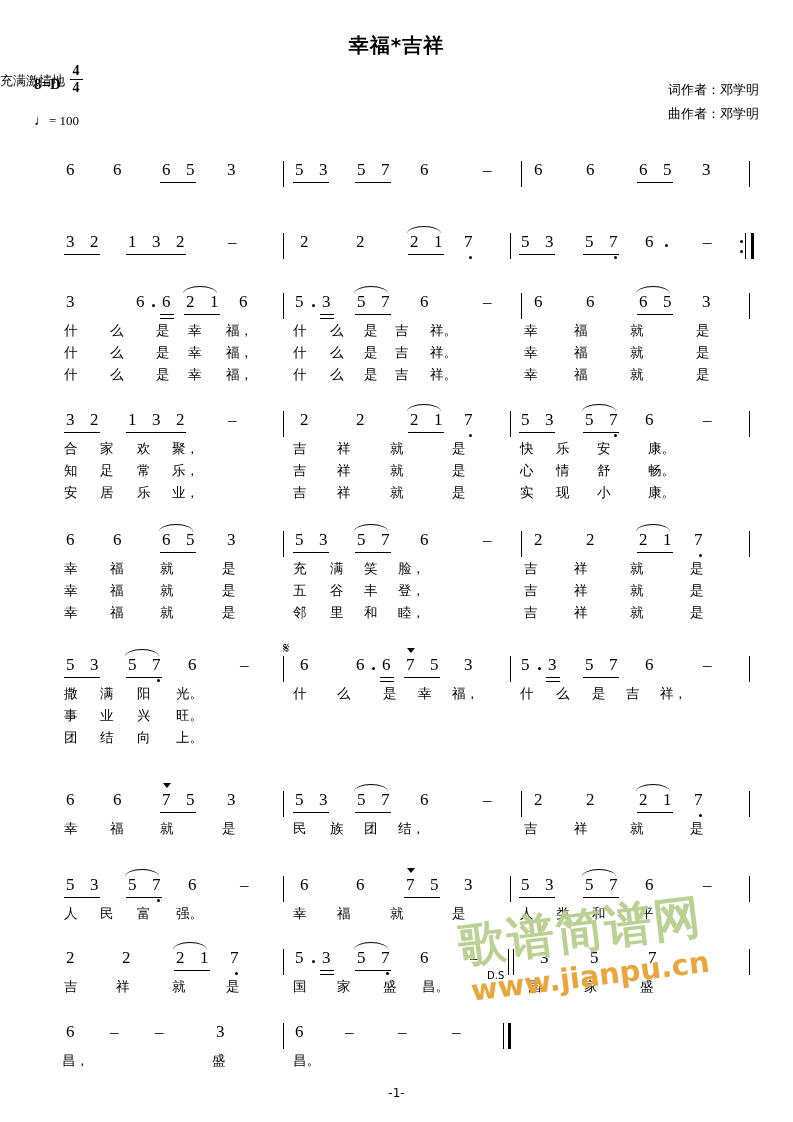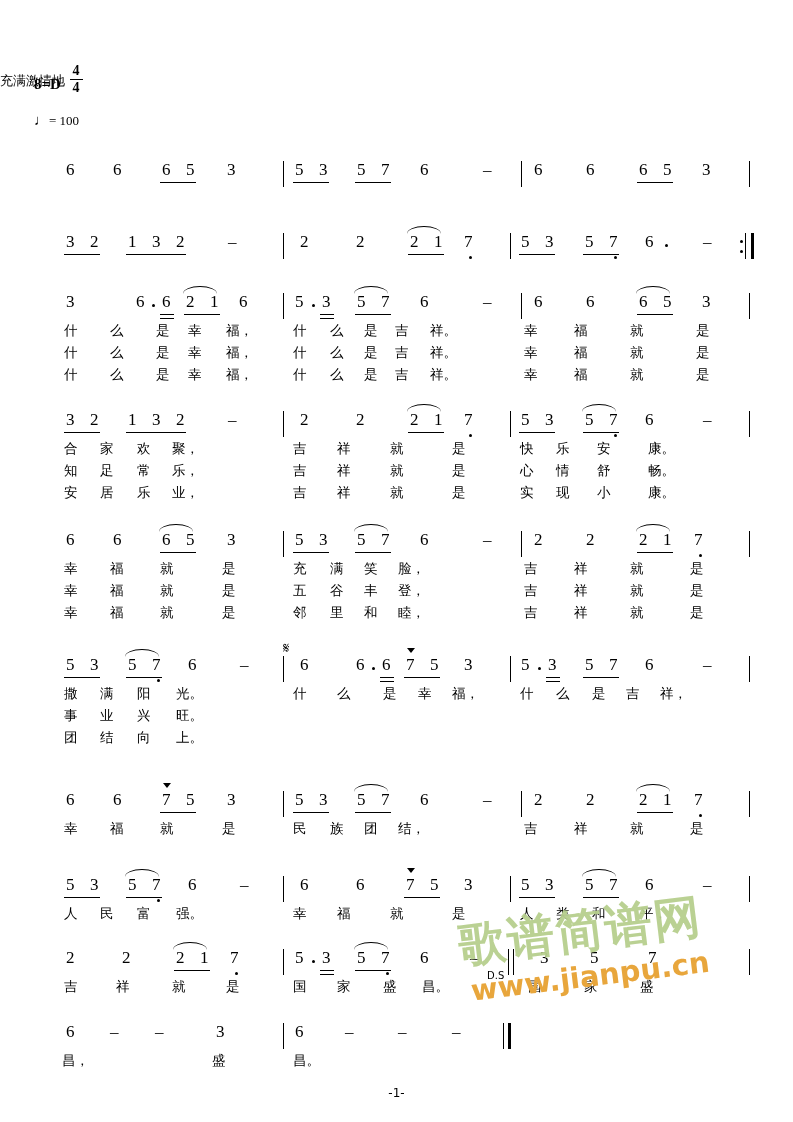--- a/index.html
+++ b/index.html
@@ -143,30 +143,35 @@
     transform:rotate(-7deg);
     transform-origin:left top;
   }
   .wm .wm-top{transform:rotate(-7deg);transform-origin:left top;}
 </style>
 </head>
 <body>
 
 <div class="sheet">
 
+  <div class="title">幸福*吉祥</div>
   <div class="subtitle">充满激情地</div>
 
   <div class="key-sig">8=D</div>
   <div class="meter">
     <span>4</span>
     <span class="bar"></span>
     <span>4</span>
   </div>
   <div class="tempo">
     <span class="note">♩</span><span>= 100</span>
+  </div>
+  <div class="credits">
+    <div>词作者：邓学明</div>
+    <div>曲作者：邓学明</div>
   </div>
 
   <div class="system" style="top:160px;">
     <div class="measure-row">
       <span class="n" style="left:66px;">6</span>
       <span class="n" style="left:113px;">6</span>
       <span class="n" style="left:162px;">6</span>
       <span class="n" style="left:186px;">5</span>
       <span class="beam" style="left:160px;top:22px;width:36px;"></span>
       <span class="n" style="left:227px;">3</span>

